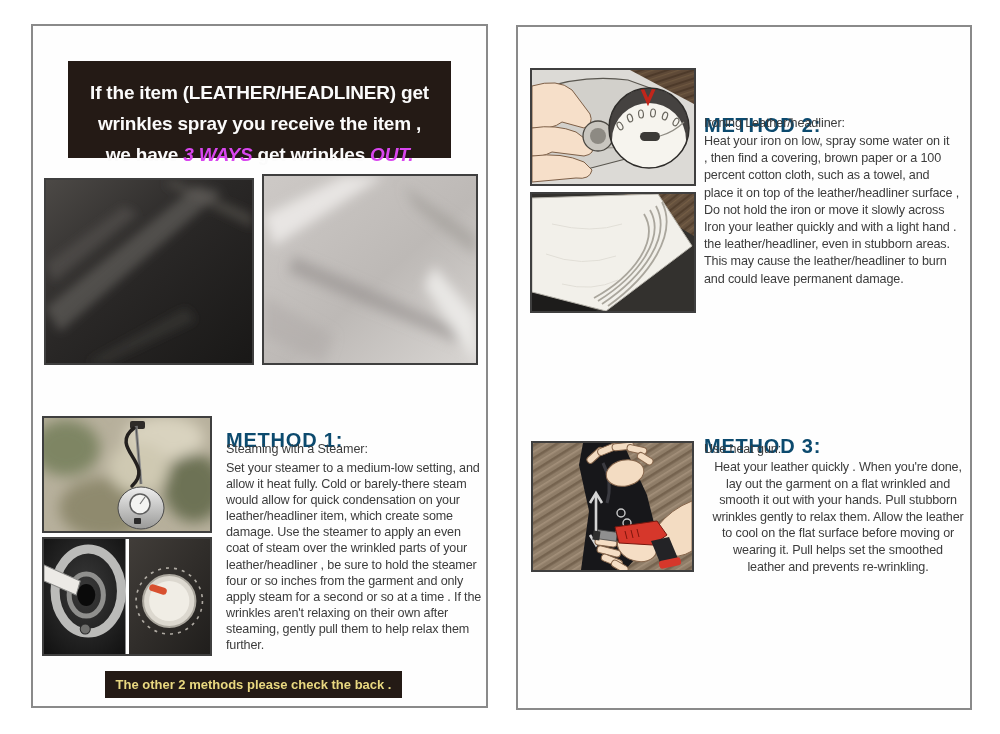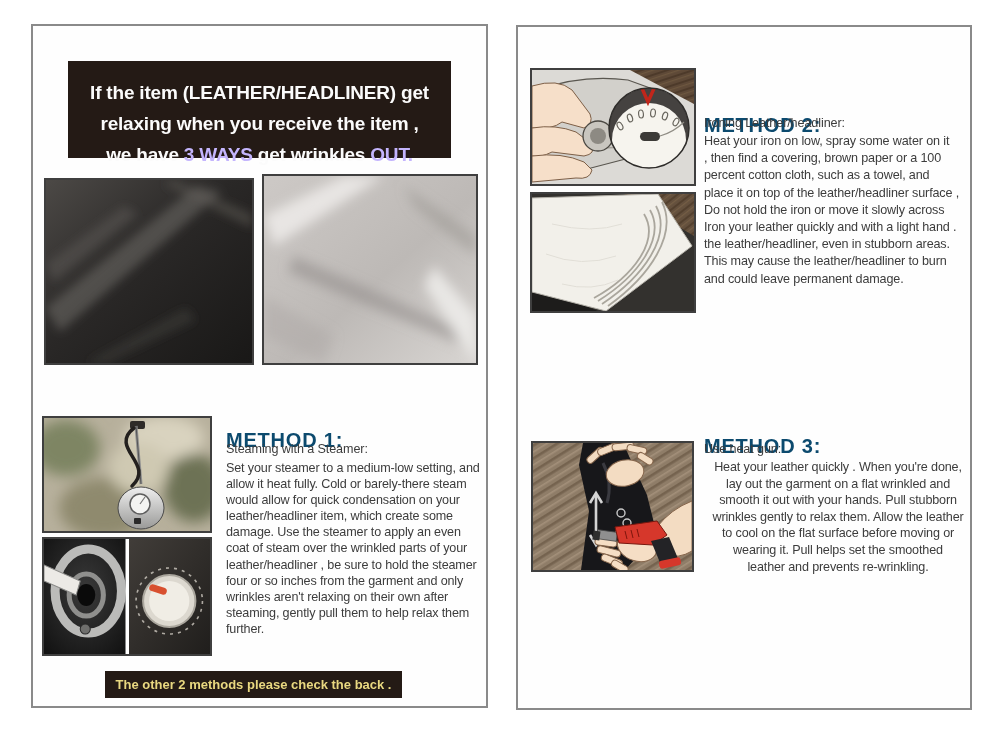--- a/index.html
+++ b/index.html
@@ -5,21 +5,21 @@
   html,body{margin:0;padding:0;background:#ffffff;width:1000px;height:734px;overflow:hidden;
     font-family:"Liberation Sans", sans-serif;}
   .page{position:relative;width:1000px;height:734px;background:#ffffff;}
   .panel{position:absolute;background:#fefefe;border:2px solid #8a8a8a;overflow:hidden;box-sizing:border-box;}
   #panel-left{left:31px;top:24px;width:457px;height:684px;}
   #panel-right{left:516px;top:25px;width:456px;height:685px;}
 
   .banner{position:absolute;left:35px;top:35px;width:383px;height:97px;background:#241a15;
     color:#fbfbfb;font-weight:bold;font-size:19px;line-height:31px;letter-spacing:-0.2px;
     text-align:center;box-sizing:border-box;padding-top:16px;}
-  .banner .hl{color:#c4b5fd;}
+  .banner .hl{color:#d946ef;font-style:italic;}
 
   figure.imgbox{position:absolute;margin:0;border:2px solid #3f3f3f;box-sizing:border-box;
     background:#fff;overflow:hidden;}
   figure.imgbox svg{display:block;width:100%;height:100%;}
   .splitbox{position:absolute;border:2px solid #3f3f3f;box-sizing:border-box;background:#fff;
     display:flex;gap:3px;overflow:hidden;}
   .splitbox .half{flex:1 1 0;height:100%;}
   .splitbox svg{display:block;width:100%;height:100%;}
 
   .m-heading{position:absolute;font-weight:bold;font-size:20px;letter-spacing:0.8px;color:#0c4a6e;white-space:nowrap;}
@@ -35,21 +35,21 @@
 </style>
 </head>
 <body>
 
 <div class="page">
 
   <section class="panel" id="panel-left">
 
     <div class="banner">
       <div>If the item (LEATHER/HEADLINER) get</div>
-      <div>relaxing when you receive the item ,</div>
+      <div>wrinkles spray you receive the item ,</div>
       <div><span>we have </span><span class="hl">3 WAYS</span><span> get wrinkles </span><span class="hl">OUT.</span></div>
     </div>
 
     <figure class="imgbox" style="left:11px;top:152px;width:210px;height:187px">
       <svg viewBox="0 0 206 183" preserveAspectRatio="none">
         <defs>
           <linearGradient id="g1" x1="0" y1="0" x2="1" y2="1">
             <stop offset="0" stop-color="#4c4946"></stop>
               <stop offset="0.45" stop-color="#2a2827"></stop>
               <stop offset="1" stop-color="#191817"></stop>
@@ -159,20 +159,21 @@
     <div class="m-sub" style="left:193px;top:416px">Steaming with a Steamer:</div>
     <div class="m-body" id="m1-body" style="left:193px;top:434px;width:262px">
         <div class="tline">Set your steamer to a medium-low setting, and</div>
         <div class="tline">allow it heat fully. Cold or barely-there steam</div>
         <div class="tline">would allow for quick condensation on your</div>
         <div class="tline">leather/headliner item, which create some</div>
         <div class="tline">damage. Use the steamer to apply an even</div>
         <div class="tline">coat of steam over the wrinkled parts of your</div>
         <div class="tline">leather/headliner , be sure to hold the steamer</div>
         <div class="tline">four or so inches from the garment and only</div>
+        <div class="tline">apply steam for a second or so at a time . If the</div>
         <div class="tline">wrinkles aren't relaxing on their own after</div>
         <div class="tline">steaming, gently pull them to help relax them</div>
         <div class="tline">further.</div>
       </div>
 
     <div class="footer-banner">The other 2 methods please check the back .</div>
   </section>
 
   <section class="panel" id="panel-right">
 

